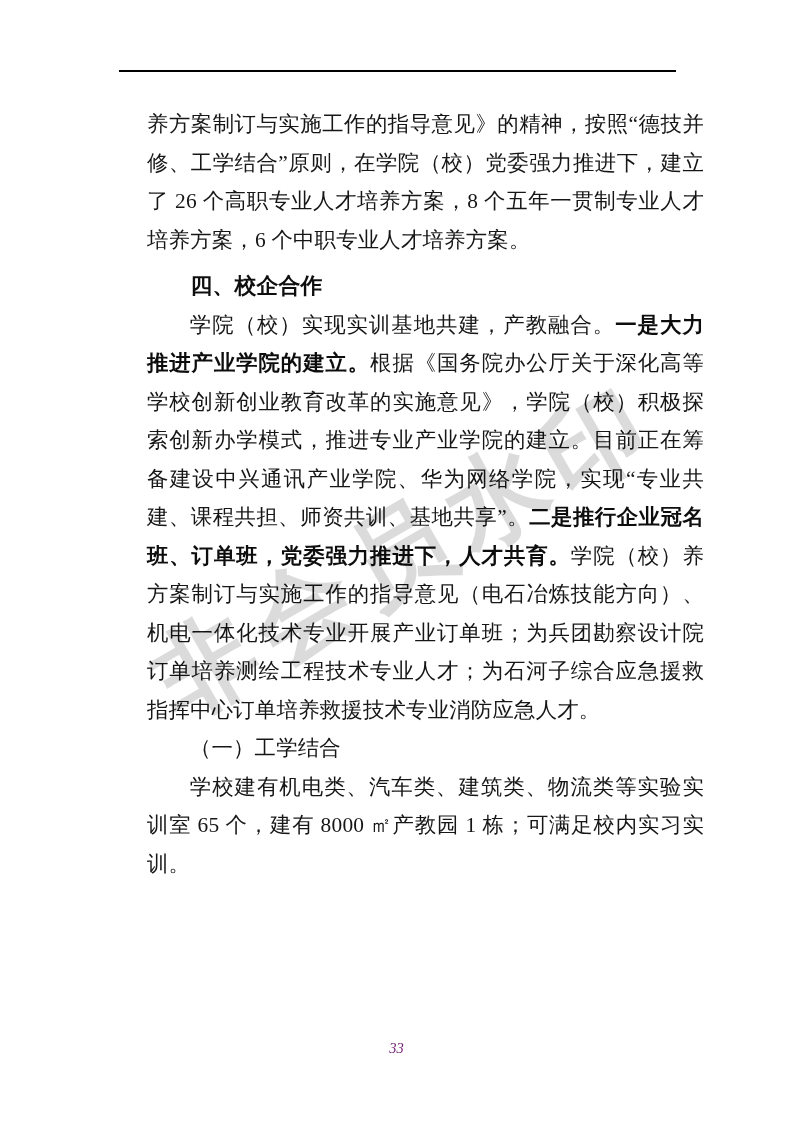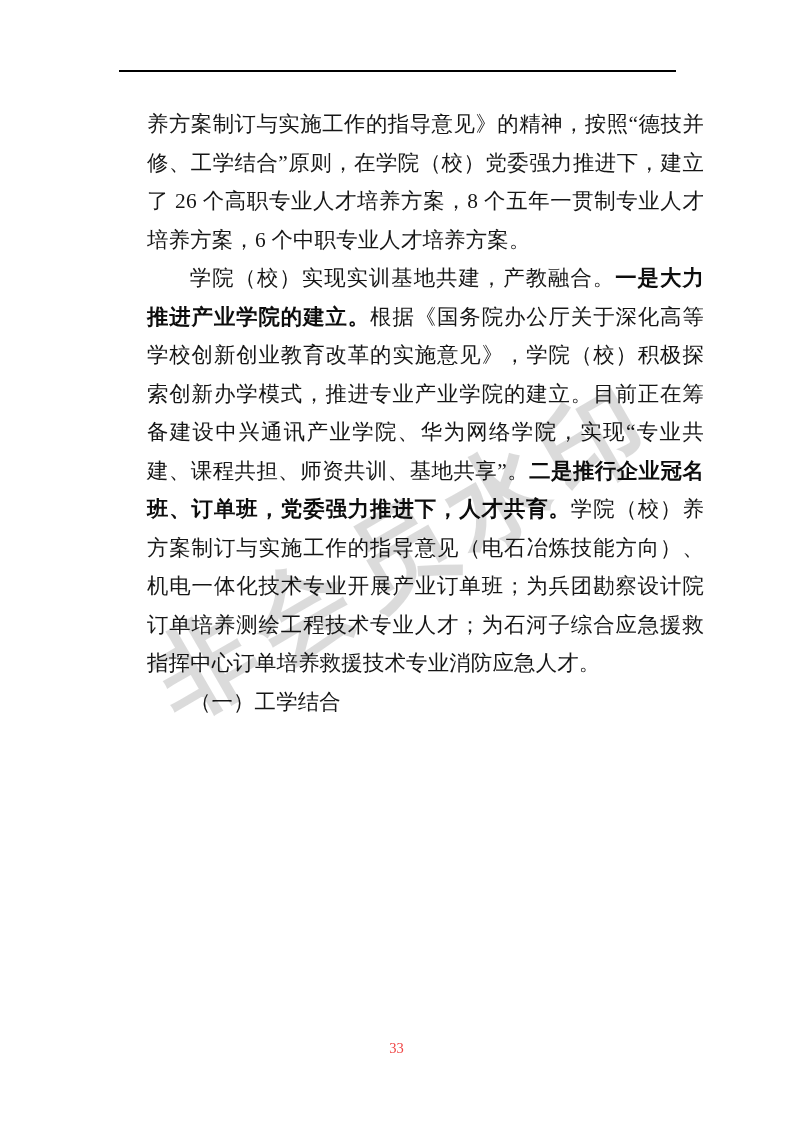--- a/index.html
+++ b/index.html
@@ -80,41 +80,44 @@
     z-index: 5;
   }
   .footer {
     position: absolute;
     left: 0;
     top: 1036px;
     width: 100%;
     text-align: center;
     font-size: 14.5px;
     line-height: 24px;
-    color: #ef4444;
+    color: #701a75;
+    font-style: italic;
   }
 </style>
 </head>
 <body>
 
 <div class="page">
 
   <div class="header-rule"></div>
 
   <div class="watermark">非会员水印</div>
 
   <main class="content">
 
     <p class="para">养方案制订与实施工作的指导意见》的精神，按照“德技并修、工学结合”原则，在学院（校）党委强力推进下，建立了 26 个高职专业人才培养方案，8 个五年一贯制专业人才培养方案，6 个中职专业人才培养方案。</p>
 
+    <h2 class="heading">四、校企合作</h2>
 
     <p class="para indent"><span>学院（校）实现实训基地共建，产教融合。</span><span class="bold-run">一是大力推进产业学院的建立。</span><span>根据《国务院办公厅关于深化高等学校创新创业教育改革的实施意见》，学院（校）积极探索创新办学模式，推进专业产业学院的建立。目前正在筹备建设中兴通讯产业学院、华为网络学院，实现“专业共建、课程共担、师资共训、基地共享”。</span><span class="bold-run">二是推行企业冠名班、订单班，党委强力推进下，人才共育。</span><span>学院（校）养方案制订与实施工作的指导意见（电石冶炼技能方向）、机电一体化技术专业开展产业订单班；为兵团勘察设计院订单培养测绘工程技术专业人才；为石河子综合应急援救指挥中心订单培养救援技术专业消防应急人才。</span></p>
 
     <p class="para indent">（一）工学结合</p>
 
+    <p class="para indent">学校建有机电类、汽车类、建筑类、物流类等实验实训室 65 个，建有 8000 ㎡产教园 1 栋；可满足校内实习实训。</p>
 
 
   </main>
 
   <div class="footer">
     <span>33</span>
   </div>
 
 </div>
 

